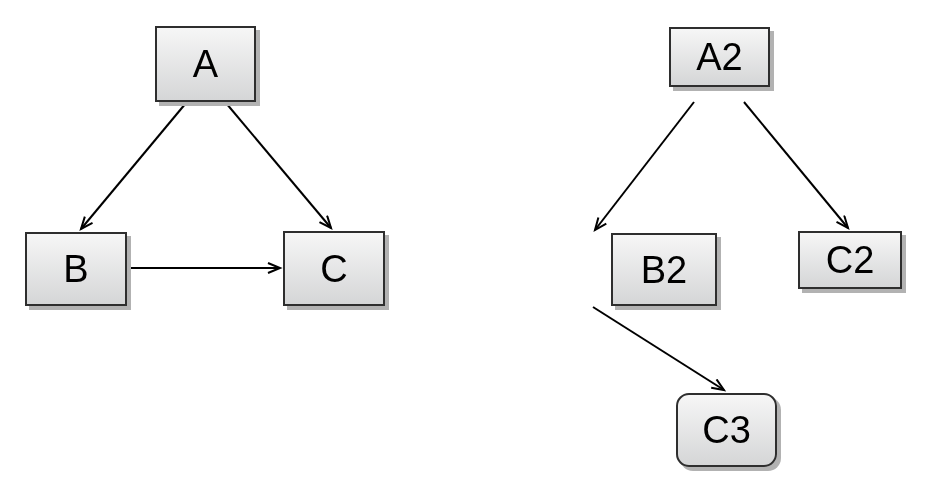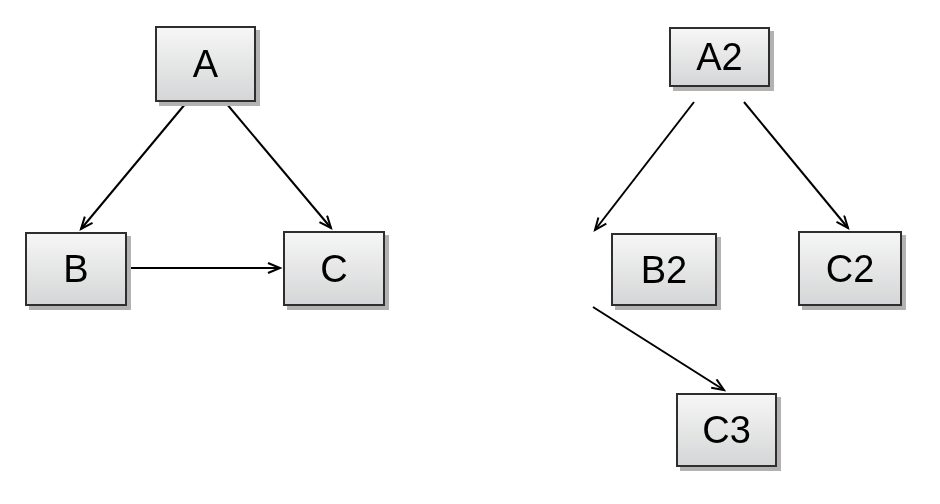--- a/index.html
+++ b/index.html
@@ -81,20 +81,20 @@
       </div>
       <div class="node" style="left: 283px; top: 231px; width: 102px; height: 75px;">
         <span class="node-label">C</span>
       </div>
       <div class="node" style="left: 669px; top: 27px; width: 101px; height: 60px;">
         <span class="node-label">A2</span>
       </div>
       <div class="node" style="left: 568px; top: 233px; width: 106px; height: 73px; margin-left: 43px;">
         <span class="node-label">B2</span>
       </div>
-      <div class="node" style="left: 798px; top: 231px; width: 104px; height: 75px;">
+      <div class="node" style="left: 798px; top: 231px; width: 104px; height: 58px;">
         <span class="node-label">C2</span>
       </div>
-      <div class="node" style="left: 676px; top: 393px; width: 101px; height: 74px;">
+      <div class="node" style="left: 676px; top: 393px; width: 101px; height: 74px; border-radius: 13px;">
         <span class="node-label">C3</span>
       </div>
     </div>
 </div>
 
 </body></html>

